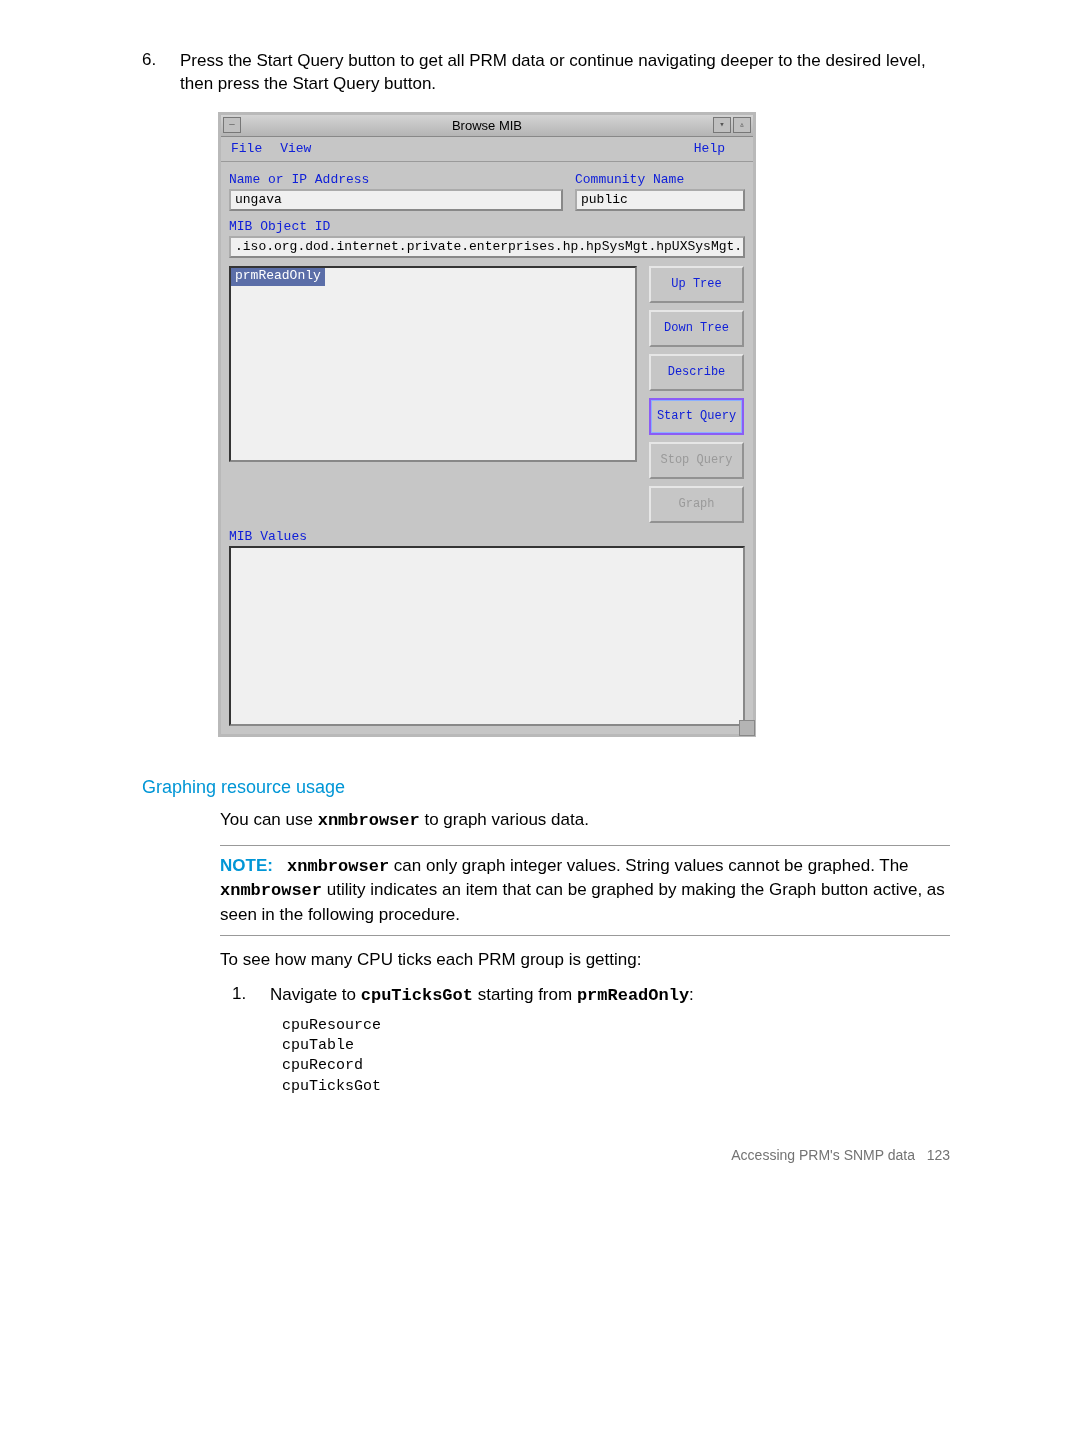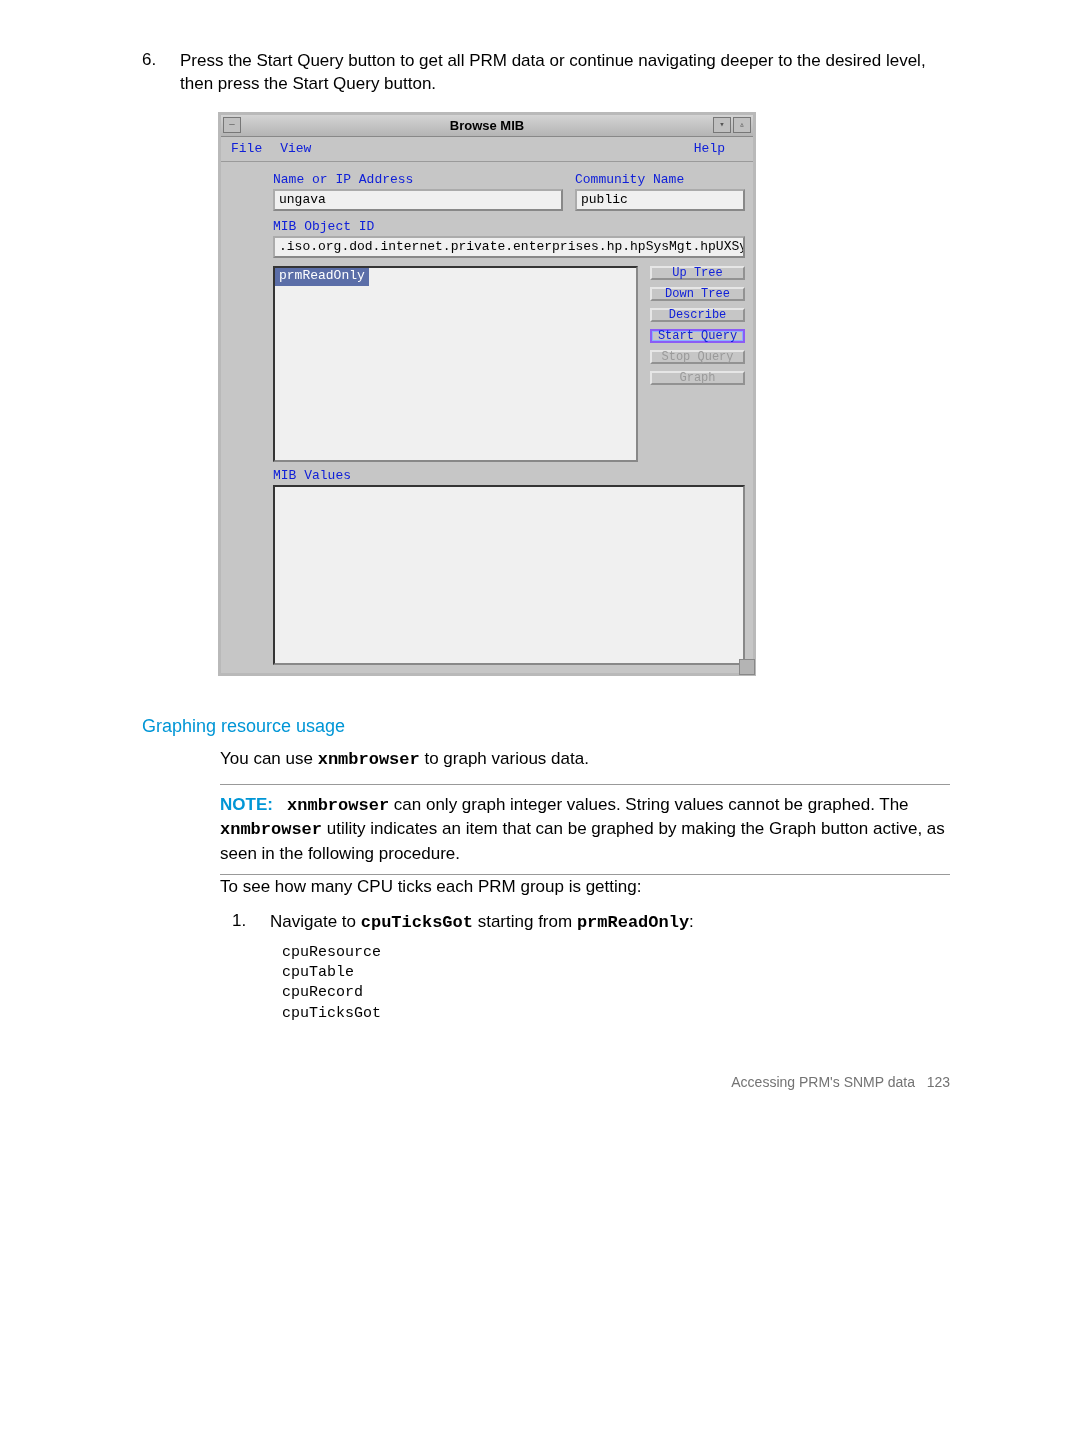--- a/index.html
+++ b/index.html
@@ -50,20 +50,21 @@
     padding-left: 90px;
     margin-bottom: 12px;
   }
   .note-box {
     margin-left: 90px;
     border-top: 1px solid #999;
     border-bottom: 1px solid #999;
     padding: 8px 0;
     font-size: 17px;
     line-height: 1.4;
+    margin-bottom: 12px;
   }
   .note-label {
     color: #0096d6;
     font-weight: bold;
   }
   .footer {
     text-align: right;
     font-size: 14px;
     color: #737373;
     margin-top: 50px;
@@ -84,21 +85,21 @@
     background: linear-gradient(#d4d4d4,#b4b4b4);
     border-bottom: 1px solid #888;
     height: 22px;
     position: relative;
     display: flex;
     align-items: center;
     justify-content: center;
   }
   .titlebar .title {
     font-family: Arial, sans-serif;
-    font-weight: bold;
+    font-weight: normal;
     font-size: 13px;
     color: #000;
   }
   .titlebar .sysbtn {
     position: absolute;
     top: 2px;
     width: 18px;
     height: 16px;
     background: #c0c0c0;
     border: 1px solid #777;
@@ -117,21 +118,20 @@
     align-items: center;
     padding: 12px 10px;
     border-bottom: 1px solid #9a9a9a;
     background: #c6c6c6;
     color: #1020d8;
   }
   .menubar .mi { margin-right: 18px; cursor: pointer; }
   .menubar .help { margin-left: auto; }
   .body {
     padding: 6px 8px 8px 8px;
-    margin-left: 44px;
   }
   .flabel { color: #1020d8; font-size: 13px; margin: 4px 0 2px 0; }
   .row { display: flex; gap: 12px; }
   .col { flex: 1; }
   .col.narrow { flex: 0 0 170px; }
   .tinput {
     background: #f0f0f0;
     border: 2px solid #888;
     border-top-color:#fff; border-left-color:#fff;
     border-right-color:#888; border-bottom-color:#888;
@@ -163,21 +163,21 @@
     display: inline-block;
     font-size: 13px;
   }
   .side-btns {
     flex: 0 0 95px;
     display: flex;
     flex-direction: column;
     gap: 7px;
   }
   .btn3d {
-    height: 14px;
+    height: 37px;
     background: #c6c6c6;
     border: 2px outset #e6e6e6;
     display: flex; align-items: center; justify-content: center;
     font-family: "Courier New", monospace;
     font-size: 12px;
     color: #1020d8;
   }
   .btn3d.highlight {
     border: 2px solid #8b5cf6;
     box-shadow: inset 0 0 0 1px #8bb0ff;

